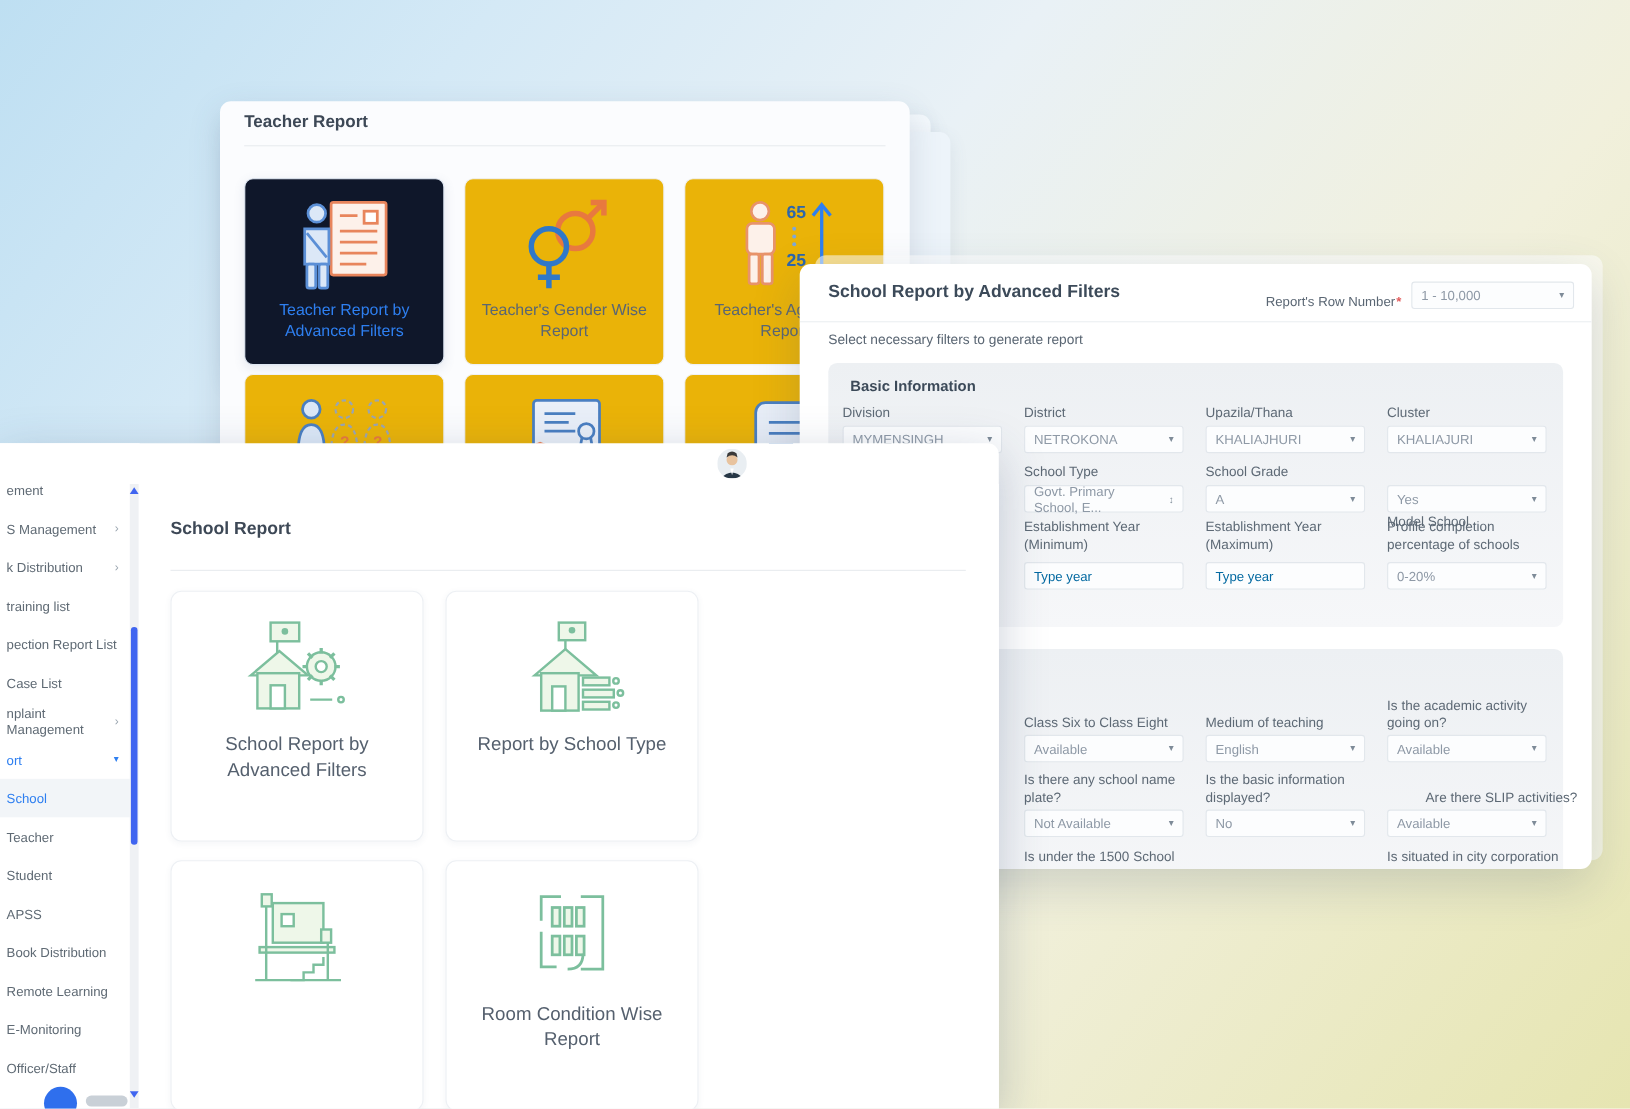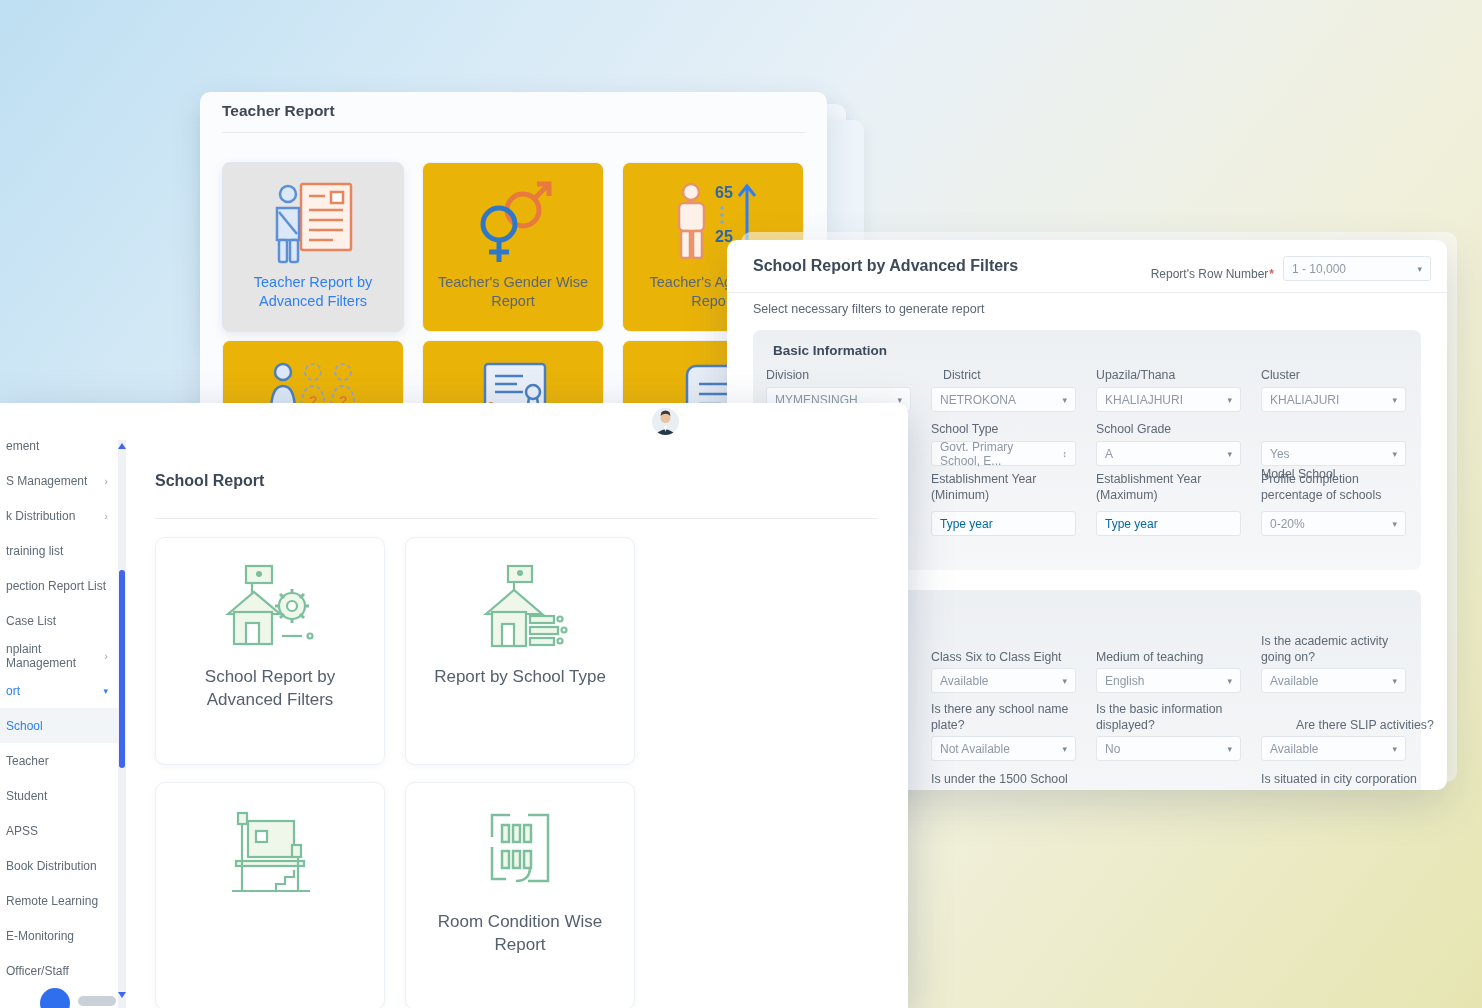--- a/index.html
+++ b/index.html
@@ -11,21 +11,21 @@
   
   .sheet-b1{left:206px;top:104px;width:640px;height:242px;border-radius:10px;background:#f3f8fc;box-shadow:0 6px 18px rgba(80,100,130,.14);z-index:1;}
   .sheet-b2{left:212px;top:120px;width:652px;height:212px;border-radius:10px;background:#edf4fa;box-shadow:0 6px 16px rgba(80,100,130,.10);z-index:1;}
   #teacher-win{left:200px;top:92px;width:627px;height:450px;border-radius:10px;background:#fbfcfe;box-shadow:0 10px 30px rgba(70,90,120,.16);z-index:2;}
   .t-title{position:absolute;left:22px;top:10px;font-size:15.5px;font-weight:600;color:#3d4856;}
   .t-div{position:absolute;left:22px;right:22px;top:40px;height:1px;background:#e8ebef;}
   .t-row{position:absolute;left:22px;display:flex;gap:18px;}
   .t-row.r1{top:70px;}
   .t-row.r2{top:248px;}
   .t-card{width:180px;height:168px;border-radius:8px;background:#eab308;border:1px solid #eff1f4;display:flex;flex-direction:column;align-items:center;cursor:pointer;}
-  .t-card.active{background:#e5e5e5;border:1px solid #dfe7f2;box-shadow:0 3px 10px rgba(80,100,140,.12);}
+  .t-card.active{background:#0f172a;border:1px solid #dfe7f2;box-shadow:0 3px 10px rgba(80,100,140,.12);}
   .ticon{height:98px;display:flex;align-items:center;justify-content:center;margin-top:12px;}
   .tlabel{font-size:14.5px;line-height:1.32;color:#5a6673;text-align:center;padding:0 8px;}
   .t-card.active .tlabel{color:#2e7ff0;}
 
   
   .f-sheet-b{left:741px;top:232px;width:716px;height:550px;border-radius:10px;background:rgba(255,255,255,.55);z-index:3;}
   #filters-panel{left:727px;top:240px;width:720px;height:550px;border-radius:10px;background:#fff;box-shadow:0 14px 44px rgba(60,80,110,.20);overflow:hidden;z-index:4;}
   .f-head{position:absolute;left:26px;top:17px;font-size:16px;font-weight:600;color:#3c4a59;}
   .f-rownum{position:absolute;right:16px;top:16px;display:flex;align-items:flex-end;gap:9px;}
   .f-rownum-label{font-size:12px;color:#5a6673;}
@@ -215,21 +215,21 @@
     <div class="f-sub">Select necessary filters to generate report</div>
     <div class="f-box" id="f-box1">
       <div class="f-box-title">Basic Information</div>
     <div class="field-label" style="left: 13px; top: 36px; height: 18px;">Division</div>
         <div class="field-ctrl" style="left: 13px; top: 57px;">
           <div class="f-select">
             <span>MYMENSINGH</span>
             <span class="caret">▾</span>
           </div>
         </div>
-        <div class="field-label" style="left: 178px; top: 36px; height: 18px; margin-left: 12px;">District</div>
+        <div class="field-label" style="left: 178px; top: 36px; height: 18px;">District</div>
         <div class="field-ctrl" style="left: 178px; top: 57px;">
           <div class="f-select">
             <span>NETROKONA</span>
             <span class="caret">▾</span>
           </div>
         </div>
         <div class="field-label" style="left: 343px; top: 36px; height: 18px;">Upazila/Thana</div>
         <div class="field-ctrl" style="left: 343px; top: 57px;">
           <div class="f-select">
             <span>KHALIAJHURI</span>

